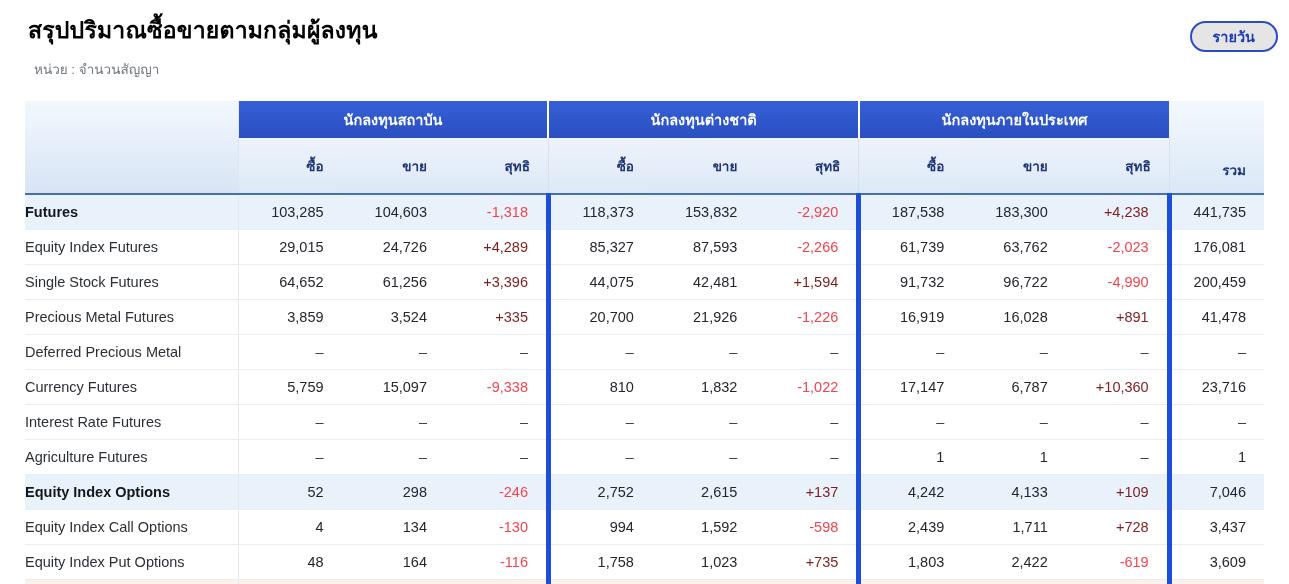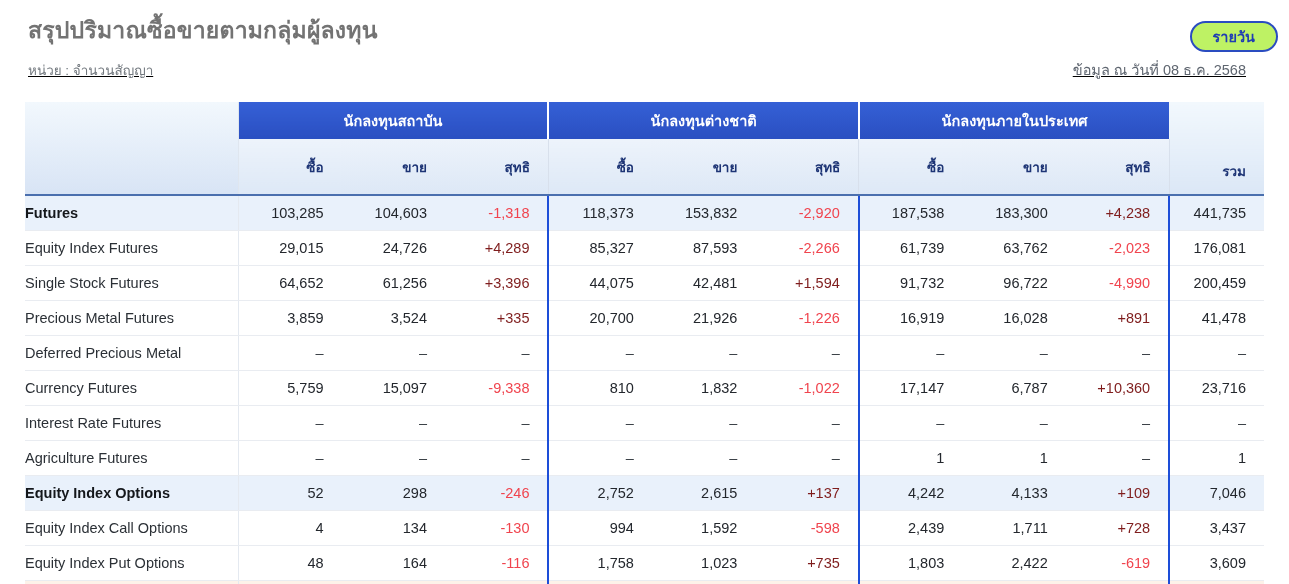--- a/index.html
+++ b/index.html
@@ -8,35 +8,34 @@
     width: 1289px; height: 584px;
     background: #ffffff;
     font-family: "Liberation Sans", "DejaVu Sans", sans-serif;
     overflow: hidden;
   }
   .page { position: relative; padding: 0 25px; }
 
   
   .page-title {
     margin: 12px 0 0 3px;
-    font-size: 23px; font-weight: 700; color: #737373;
+    font-size: 23px; font-weight: 700; color: #000000;
     letter-spacing: 0.2px;
   }
   .period-btn {
     position: absolute; top: 9px; right: 11px;
     height: 31px; padding: 0 21px;
-    background: #bef264;
+    background: #e5e5e5;
     border: 2px solid #2a4cc0; border-radius: 17px;
     color: #1f3db3; font-weight: 700; font-size: 14.5px;
     font-family: inherit; cursor: pointer;
   }
   .meta-row {
     display: flex; justify-content: space-between; align-items: flex-end;
-    margin: 10px 0 0 3px;
-    text-decoration: underline;
+    margin: 10px 0 0 9px;
   }
   .unit-label { font-size: 13.5px; color: #73797f; }
   .asof-label { font-size: 14.5px; color: #5f6670; padding-right: 18px; }
 
   
   table.vol {
     width: 100%; margin-top: 21px;
     border-collapse: collapse; table-layout: fixed;
     font-size: 14.5px;
   }
@@ -82,21 +81,21 @@
     border-bottom: 1px solid #e9ecf1;
     color: #23272d;
   }
   td.cat {
     text-align: left; 
     color: #2b3036; border-right: 1px solid #e4e9f0;
   }
   tr.hl td { background: #e9f1fb; }
   tr.hl td.cat, tr.bold td.cat { font-weight: 700; color: #14171b; }
   td.num { text-align: right; padding-right: 18px; }
-  td.sep { border-right: 2px solid #1d4ed8; }
+  td.sep { border-right: 5px solid #1d4ed8; }
   td.num.pos { color: #7f1d1d; }
   td.num.neg { color: #f0444e; }
   td.num.dash { color: #3c4248; }
 
   
   tr.foot td {
     height: 33px; background: #fdf2e9; border-bottom: none;
   }
   tr.foot td.cat { font-weight: 700; color: #14171b; }
   tr.foot td.total { text-align: right; padding-right: 18px; font-weight: 700; color: #3d52d5; }
@@ -105,21 +104,20 @@
 <body>
 
 <div class="page">
 
   <h1 class="page-title">สรุปปริมาณซื้อขายตามกลุ่มผู้ลงทุน</h1>
 
   <button class="period-btn">รายวัน</button>
 
   <div class="meta-row">
     <span class="unit-label">หน่วย : จำนวนสัญญา</span>
-    <span class="asof-label">ข้อมูล ณ วันที่ 08 ธ.ค. 2568</span>
   </div>
 
   <table class="vol">
     <colgroup>
       <col style="width:17.2%">
       <col style="width:8.35%">
         <col style="width:8.35%">
         <col style="width:8.35%">
       <col style="width:8.35%">
         <col style="width:8.35%">

